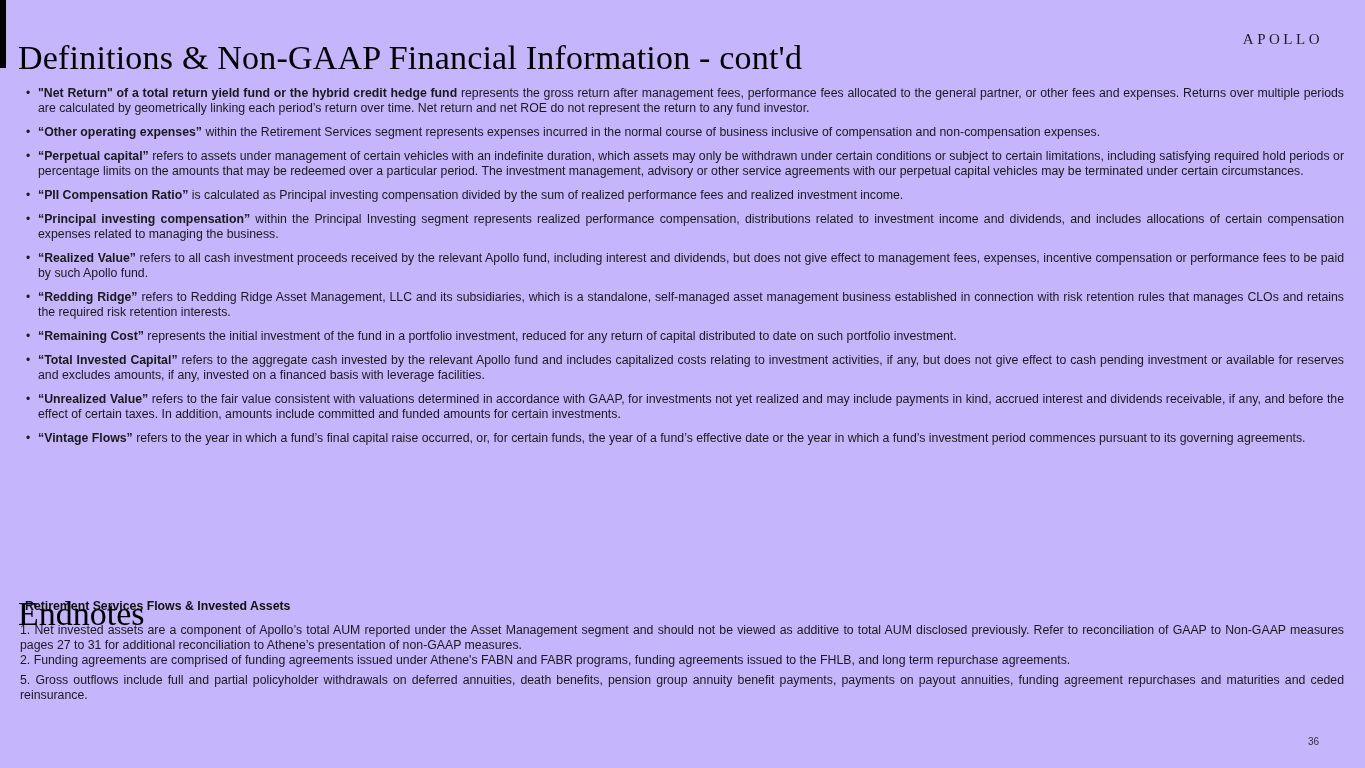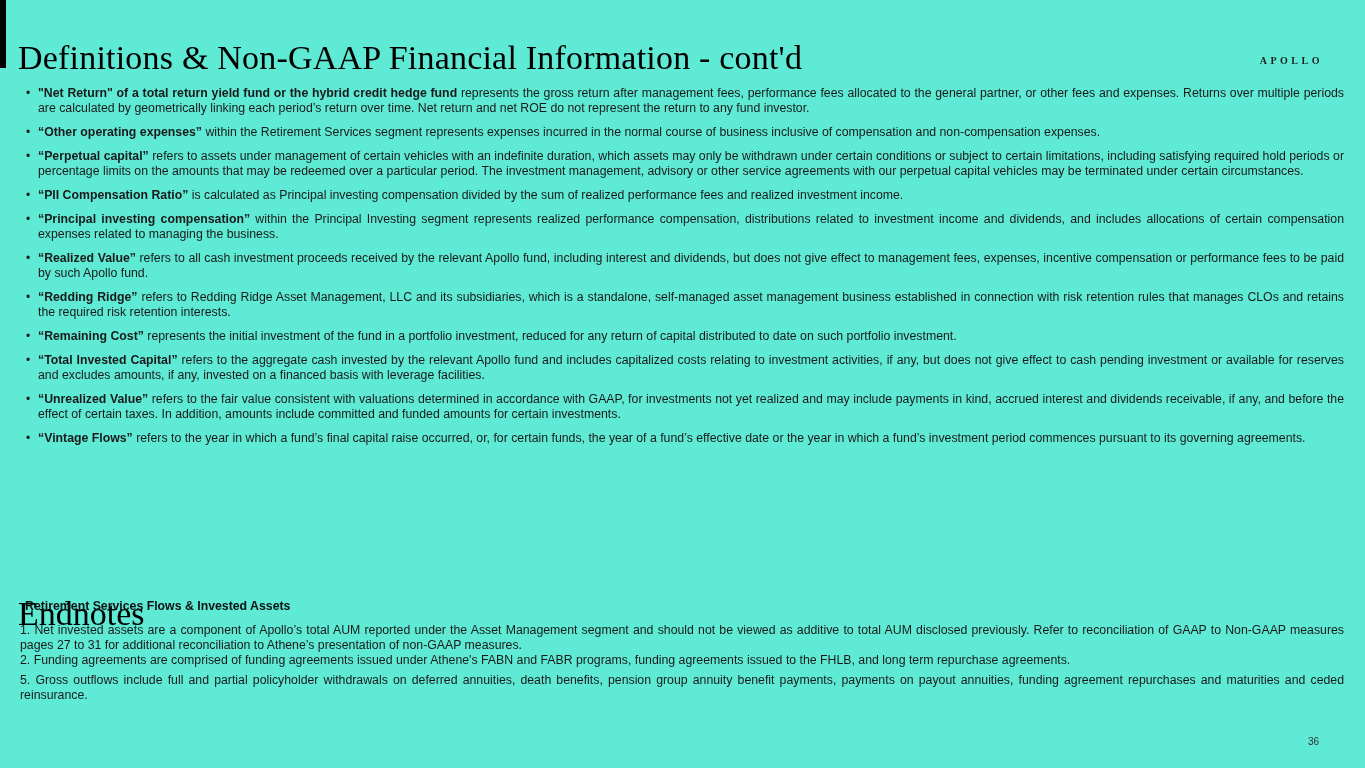--- a/index.html
+++ b/index.html
@@ -3,40 +3,39 @@
 <meta charset="utf-8">
 <style>
   html, body { margin: 0; padding: 0; }
   body {
     width: 1365px; height: 768px;
     background: #ffffff;
     font-family: "Liberation Sans", "DejaVu Sans", sans-serif;
     color: #1a1a1a;
     overflow: hidden;
   }
-  .slide { position: relative; width: 1365px; height: 768px; background: #5eead4; }
+  .slide { position: relative; width: 1365px; height: 768px; background: #c4b5fd; }
 
   .accent-bar {
     position: absolute; left: 0; top: 0;
     width: 6px; height: 68px; background: #000;
   }
 
   .page-title {
     position: absolute; left: 18px; top: 16px;
     font-family: "Liberation Serif", "DejaVu Serif", serif;
     font-size: 34px; font-weight: 400; color: #000;
     letter-spacing: 0.2px; white-space: nowrap;
   }
 
   .logo {
     position: absolute; right: 42px; top: 31px;
     font-family: "Liberation Serif", "DejaVu Serif", serif;
-    font-size: 10px; font-weight: 700; color: #1e1e1e;
+    font-size: 15px; font-weight: 400; color: #1e1e1e;
     letter-spacing: 3.5px;
-    margin-top: 24px;
   }
 
   .defs {
     position: absolute; left: 38px; right: 21px; top: 86px;
     margin: 0; padding: 0; list-style: none;
     font-size: 12.3px; line-height: 15px;
   }
   .defs li {
     position: relative;
     margin: 0 0 9px 0;

